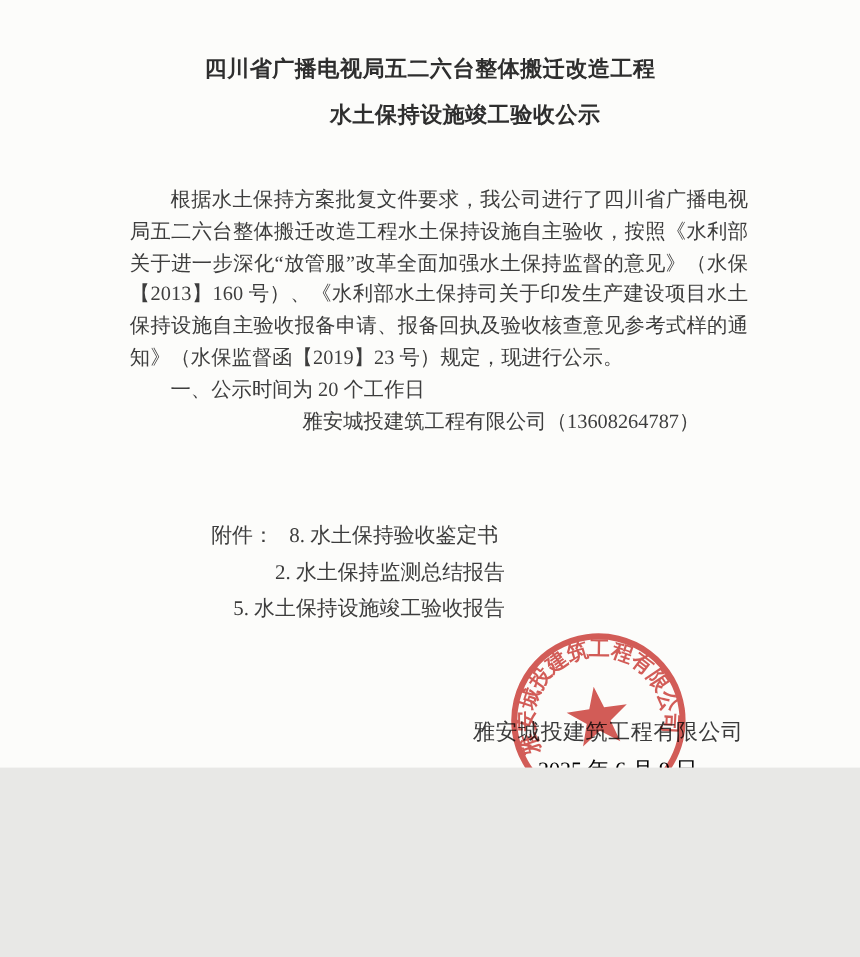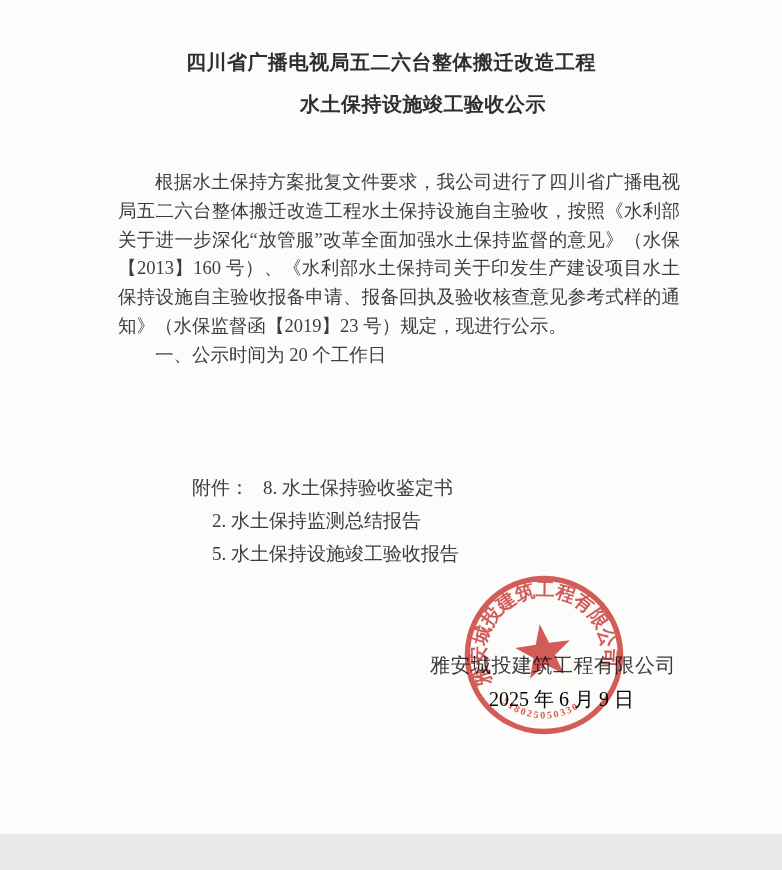--- a/index.html
+++ b/index.html
@@ -1,18 +1,18 @@
 <!DOCTYPE html>
 <html><head>
 <meta charset="utf-8">
 <style>
   html,body{margin:0;padding:0;background:#e8e8e6;}
   .page{
     position:relative;
-    width:782px;height:834px;
+    width:782px;height:698px;
     margin:0 auto;
     background:#fcfcfa;
     overflow:hidden;
     font-family:"Liberation Serif","DejaVu Serif",serif;
     color:#3a3a3a;
   }
   .title{
     position:absolute;left:0;width:782px;
     text-align:center;
     font-size:20px;font-weight:bold;color:#2e2e2e;
@@ -30,21 +30,21 @@
   }
   .item{white-space:nowrap;}
   .i1{padding-left:37px;}
   .i2{padding-left:157px;}
   .attachments{
     position:absolute;left:155px;top:471px;
     font-size:19px;line-height:33px;color:#3d3d3d;
   }
   .att-line{white-space:nowrap;}
   .att-label{margin-right:14px;margin-left:37px;}
-  .att-indent{padding-left:57px;}
+  .att-indent{padding-left:57px;text-align:right;}
   .sig-company{
     position:absolute;left:430px;top:652px;
     font-size:20px;letter-spacing:0.5px;color:#3a3a3a;white-space:nowrap;
   }
   .sig-date{
     position:absolute;left:489px;top:686px;
     font-size:20px;color:#000000;white-space:nowrap;
   }
   .seal{
     position:absolute;left:454px;top:565px;
@@ -65,20 +65,21 @@
 <body>
 
 <div class="page">
 
   <h1 class="title t1">四川省广播电视局五二六台整体搬迁改造工程</h1>
   <h1 class="title t2">水土保持设施竣工验收公示</h1>
 
   <div class="body">
     <p class="para">根据水土保持方案批复文件要求，我公司进行了四川省广播电视局五二六台整体搬迁改造工程水土保持设施自主验收，按照《水利部关于进一步深化“放管服”改革全面加强水土保持监督的意见》（水保【2013】160 号）、《水利部水土保持司关于印发生产建设项目水土保持设施自主验收报备申请、报备回执及验收核查意见参考式样的通知》（水保监督函【2019】23 号）规定，现进行公示。</p>
     <div class="item i1">一、公示时间为 20 个工作日</div>
+    <div class="item i2">雅安城投建筑工程有限公司（13608264787）</div>
   </div>
 
   <div class="attachments">
     <div class="att-line">
       <span class="att-label">附件：</span><span>8. 水土保持验收鉴定书</span>
     </div>
     <div class="att-line att-indent">2. 水土保持监测总结报告</div>
     <div class="att-line att-indent">5. 水土保持设施竣工验收报告</div>
   </div>
 

